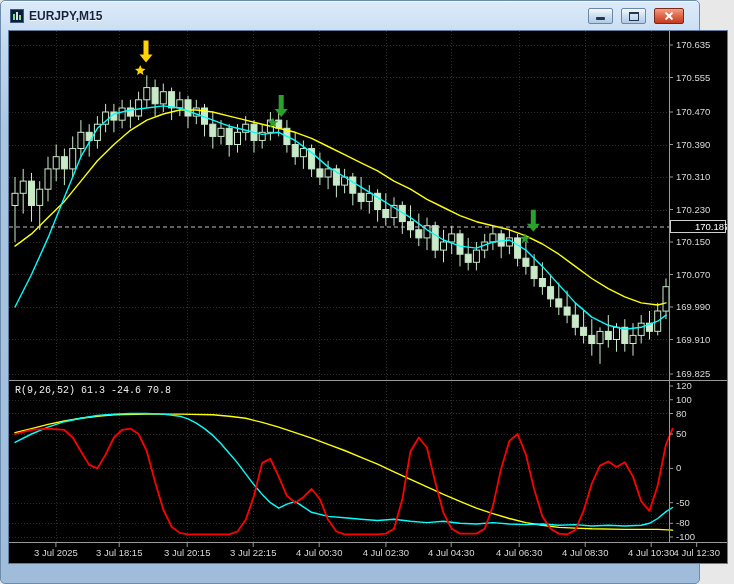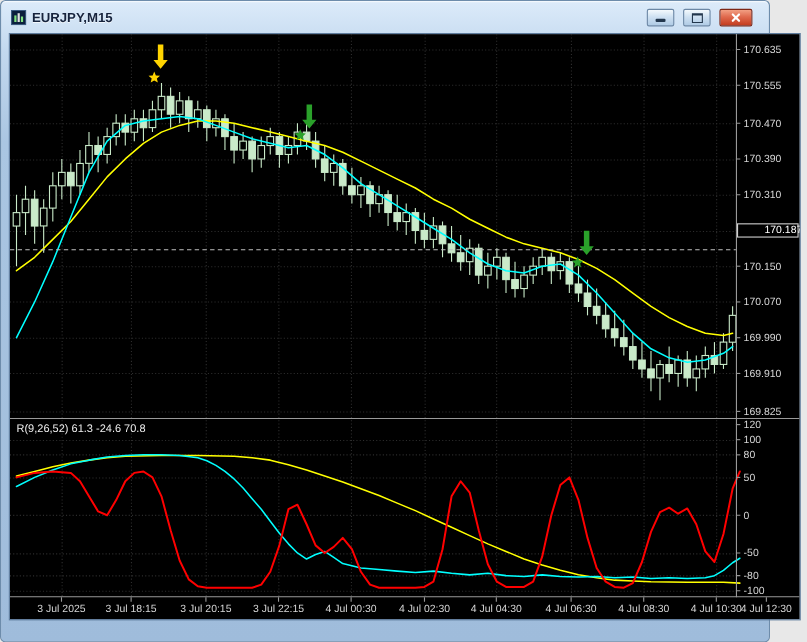--- a/index.html
+++ b/index.html
@@ -20,21 +20,21 @@
   .glyph-max{width:10px;height:9px;border:1px solid #23374d;border-top-width:2px;box-sizing:border-box;}
   .glyph-close{position:relative;width:10px;height:10px;}
   .glyph-close::before,.glyph-close::after{content:"";position:absolute;left:4px;top:0;width:2px;height:10px;background:#fff;border-radius:1px;}
   .glyph-close::before{transform:rotate(45deg);}
   .glyph-close::after{transform:rotate(-45deg);}
   .chart-area{position:absolute;left:8px;top:30px;width:718px;height:532px;background:#000;
     outline:1px solid #5f7d9e;overflow:hidden;}
   #chart-svg{position:absolute;left:0;top:0;}
   .ohlc-label{position:absolute;left:10px;top:5px;font-size:10px;color:#ededed;white-space:nowrap;z-index:3;}
   .ohlc-label .tri{color:#a8a8a8;font-size:8px;margin-right:4px;vertical-align:1px;cursor:pointer;}
-  .ind-label{position:absolute;left:6px;top:354px;font-size:10px;color:#ededed;white-space:nowrap;z-index:3;}
+  .ind-label{position:absolute;left:6px;top:354px;font-size:10px;color:#ededed;white-space:nowrap;z-index:3;font-family:Liberation Mono, monospace;}
   .price-tag{position:absolute;left:661px;top:189px;width:56px;height:13px;box-sizing:border-box;
     background:#000;border:1px solid #d0d0d0;color:#fff;font-size:9.5px;line-height:11px;padding-left:4px;z-index:3;}
 </style>
 </head>
 <body>
 
 <div class="window">
   <div class="titlebar">
     <span class="title-icon">
       <svg width="14" height="14" viewBox="0 0 14 14">
@@ -318,15 +318,15 @@
         <line x1="510.2" y1="512" x2="510.2" y2="516" stroke="#999999"></line>
         <text x="510.2" y="525" fill="#d6d6d6" font-size="9.5px" font-family="&quot;Liberation Sans&quot;, sans-serif" text-anchor="middle">4 Jul 06:30</text>
         <line x1="576.2" y1="512" x2="576.2" y2="516" stroke="#999999"></line>
         <text x="576.2" y="525" fill="#d6d6d6" font-size="9.5px" font-family="&quot;Liberation Sans&quot;, sans-serif" text-anchor="middle">4 Jul 08:30</text>
         <line x1="642.2" y1="512" x2="642.2" y2="516" stroke="#999999"></line>
         <text x="642.2" y="525" fill="#d6d6d6" font-size="9.5px" font-family="&quot;Liberation Sans&quot;, sans-serif" text-anchor="middle">4 Jul 10:30</text>
         <line x1="687.7" y1="512" x2="687.7" y2="516" stroke="#999999"></line>
         <text x="687.7" y="525" fill="#d6d6d6" font-size="9.5px" font-family="&quot;Liberation Sans&quot;, sans-serif" text-anchor="middle">4 Jul 12:30</text>
       </svg>
     <div class="ind-label">R(9,26,52) 61.3 -24.6 70.8</div>
-    <div class="price-tag" style="top: 172px; padding-left: 24px;">170.187</div>
+    <div class="price-tag" style="top: 189px; padding-left: 24px;">170.187</div>
   </div>
 </div>
 
 </body></html>

